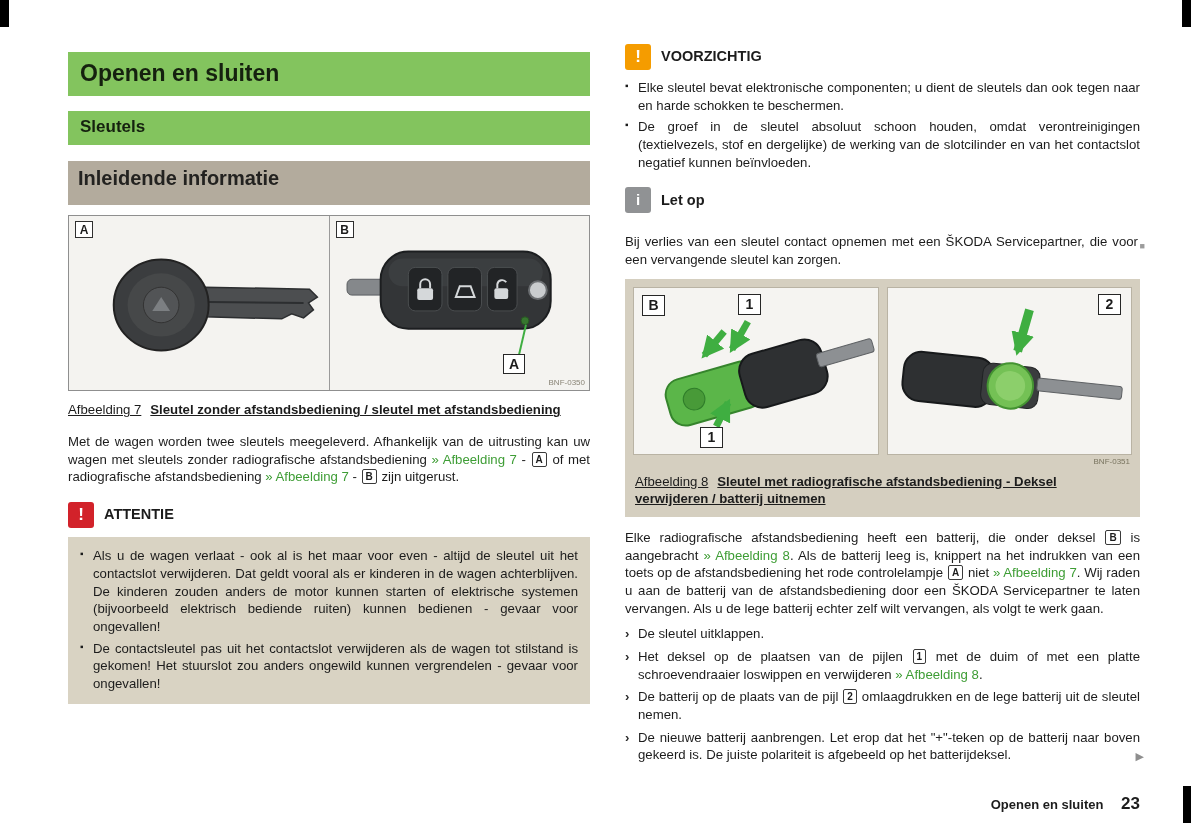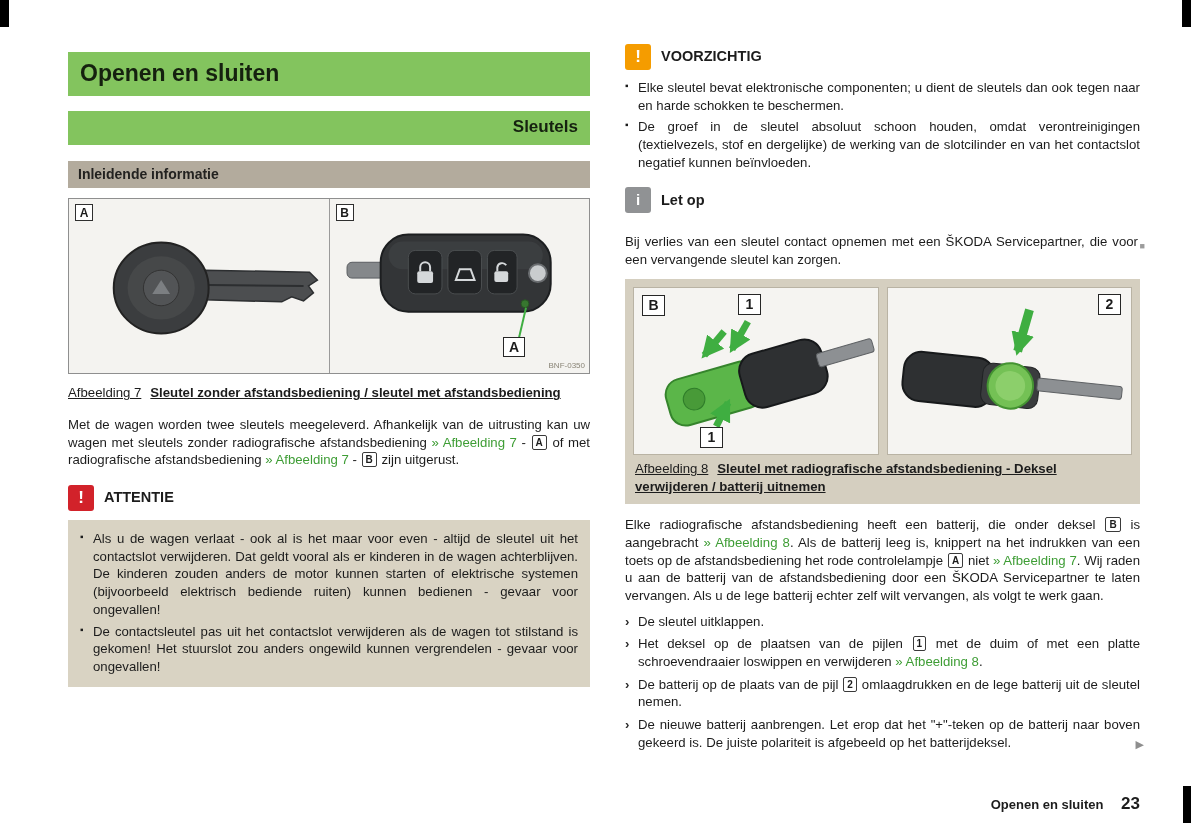--- a/index.html
+++ b/index.html
@@ -15,22 +15,22 @@
   .cropmark{position:absolute; background:#000;}
   .cm-tl{left:0; top:0; width:9px; height:27px;}
   .cm-tr{right:0; top:0; width:9px; height:27px;}
   .cm-br{right:0; top:786px; width:8px; height:37px;}
 
   .col{position:absolute;}
   .col-left{left:68px; width:522px; top:52px;}
   .col-right{left:625px; width:515px; top:44px;}
 
   .hdr-main{background:var(--green-header); color:#15210f; font-size:23px; font-weight:bold; padding:6px 12px 7px;}
-  .hdr-sub{background:var(--green-header); color:#15210f; font-size:17px; font-weight:bold; padding:5px 12px 6px; margin-top:15px;text-align:right;}
-  .hdr-tan{background:var(--tan-header); color:#232220; font-size:14px; font-weight:bold; padding:4px 10px 5px; margin-top:16px;}
+  .hdr-sub{background:var(--green-header); color:#15210f; font-size:17px; font-weight:bold; padding:5px 12px 6px; margin-top:15px;}
+  .hdr-tan{background:var(--tan-header); color:#232220; font-size:20px; font-weight:bold; padding:4px 10px 14px; margin-top:16px;}
 
   .para{margin-top:14px; text-align:justify;}
   .link{color:var(--link-green); cursor:pointer;}
   .refbox{
     display:inline-block; border:1px solid #3a3a3a; background:#fff; border-radius:2px;
     padding:0 3px; font-size:10px; line-height:13px; font-weight:bold; vertical-align:1px; margin:0 1px;
   }
 
   
   .fig7{display:flex; border:1px solid #8f8f8f; height:176px; background:#f4f3f0; margin-top:10px;}
@@ -233,20 +233,21 @@
             <rect x="12" y="74" width="92" height="50" rx="18" fill="#2e3032" stroke="#17191b" stroke-width="2"></rect>
             <rect x="92" y="78" width="58" height="42" rx="10" fill="#3a3c3e" stroke="#202224"></rect>
             <circle cx="121" cy="99" r="23" fill="#74c155" stroke="#449332" stroke-width="2"></circle>
             <circle cx="121" cy="99" r="15" fill="#8ccf6b"></circle>
             <rect x="148" y="88" width="86" height="13" rx="3" fill="#8d9093" stroke="#5e6164"></rect>
           </g>
           <line x1="140" y1="22" x2="128" y2="64" stroke="#3fae41" stroke-width="9" marker-end="url(#ah2)"></line>
         </svg>
       </div>
     </div>
+    <div class="fig8-watermark">BNF-0351</div>
     <p class="caption fig8-caption" style="margin-top:2px;"><span class="cap-prefix">Afbeelding 8</span><b>Sleutel met radiografische afstandsbediening - Deksel verwijderen / batterij uitnemen</b></p>
   </div>
 
   <p class="para" style="margin-top:12px;">Elke radiografische afstandsbediening heeft een batterij, die onder deksel <span class="refbox">B</span> is aangebracht <span class="link">» Afbeelding 8</span>. Als de batterij leeg is, knippert na het indrukken van een toets op de afstandsbediening het rode controlelampje <span class="refbox">A</span> niet <span class="link">» Afbeelding 7</span>. Wij raden u aan de batterij van de afstandsbediening door een ŠKODA Servicepartner te laten vervangen. Als u de lege batterij echter zelf wilt vervangen, als volgt te werk gaan.</p>
 
   <ul class="steps">
     <li>
         <span class="chev">›</span>
         <span class="li-text">De sleutel uitklappen.</span>
       </li>

